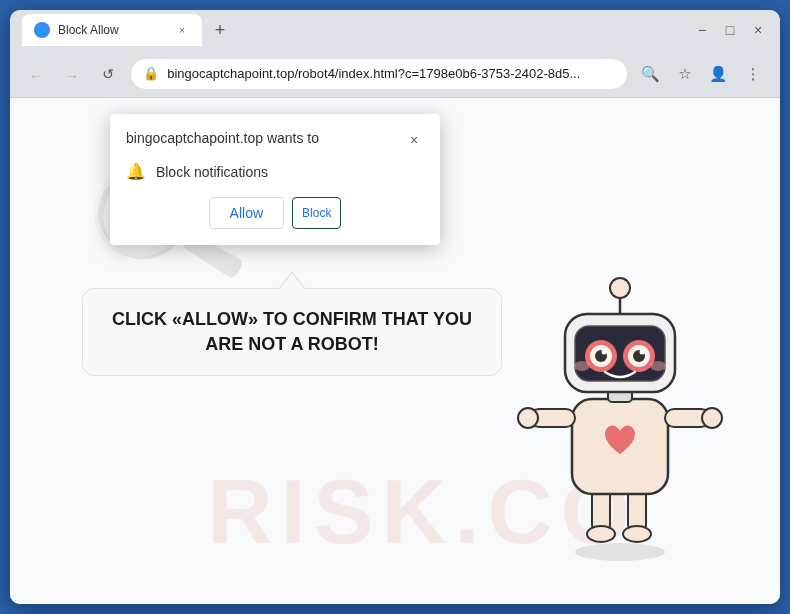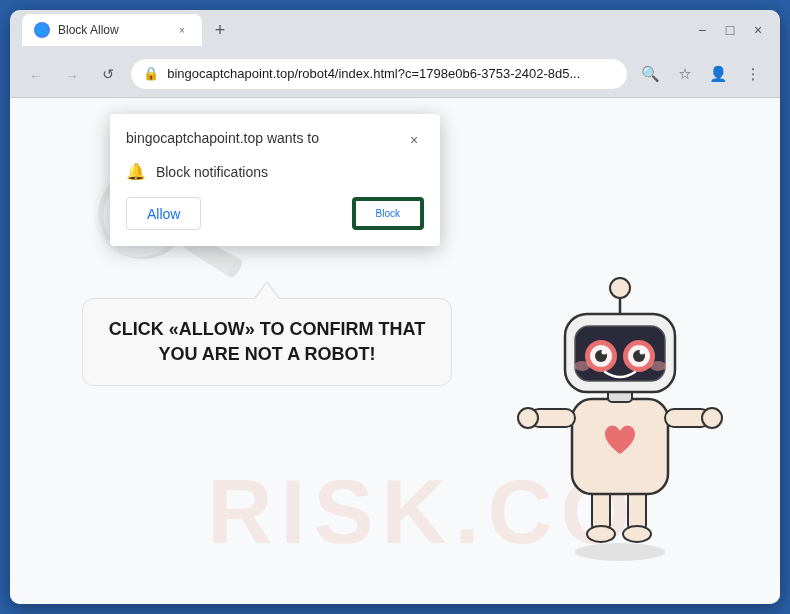--- a/index.html
+++ b/index.html
@@ -248,40 +248,40 @@
     .bell-icon {
       font-size: 16px;
       color: #555;
     }
     .notification-label {
       font-size: 14px;
       color: #333;
     }
     .popup-buttons {
       display: flex;
-      justify-content: space-between;
+      justify-content: center;
       gap: 8px;
     }
     .btn-allow {
       padding: 7px 20px;
       border: 1px solid #dadce0;
       border-radius: 4px;
       background: #fff;
       color: #1a73e8;
       font-size: 14px;
       cursor: pointer;
       font-weight: 500;
     }
     .btn-block {
-      padding: 7px 20px;
-      border: 4px solid #14532d;
+      padding: 7px 9px;
+      border: 1px solid #14532d;
       border-radius: 4px;
       background: #fff;
       color: #1a73e8;
-      font-size: 10px;
+      font-size: 12px;
       cursor: pointer;
       font-weight: 500;
     }
     .main-message-text {
       font-size: 18px;
       font-weight: 900;
       color: #1a1a1a;
       line-height: 1.4;
       font-family: Arial, sans-serif;
     }
@@ -297,23 +297,22 @@
 
     
     .bubble-wrapper {
       position: absolute;
       top: 190px;
       left: 72px;
       background: #f8f8f8;
       border: 1px solid #e0e0e0;
       border-radius: 12px;
       padding: 18px 20px;
-      width: 370px;
+      width: 420px;
       text-align: center;
-      margin-top: 10px;
     }
     .bubble-wrapper::after {
       content: '';
       position: absolute;
       top: -16px;
       left: 50%;
       transform: translateX(-50%);
       border-left: 12px solid transparent;
       border-right: 12px solid transparent;
       border-bottom: 16px solid #f8f8f8;

